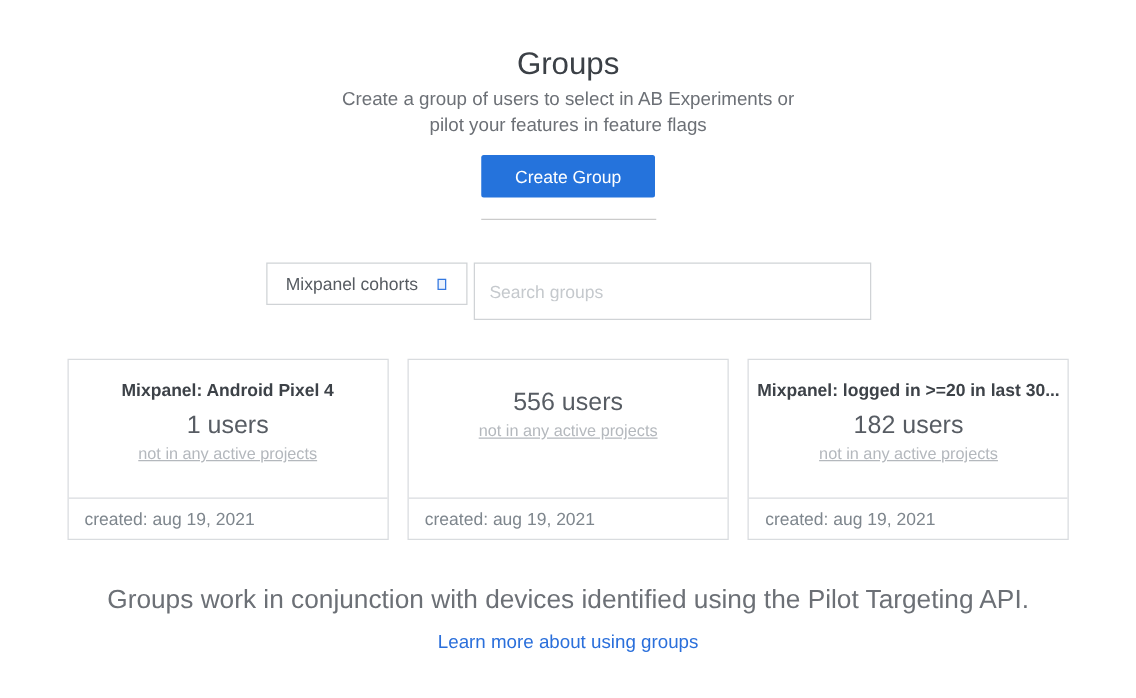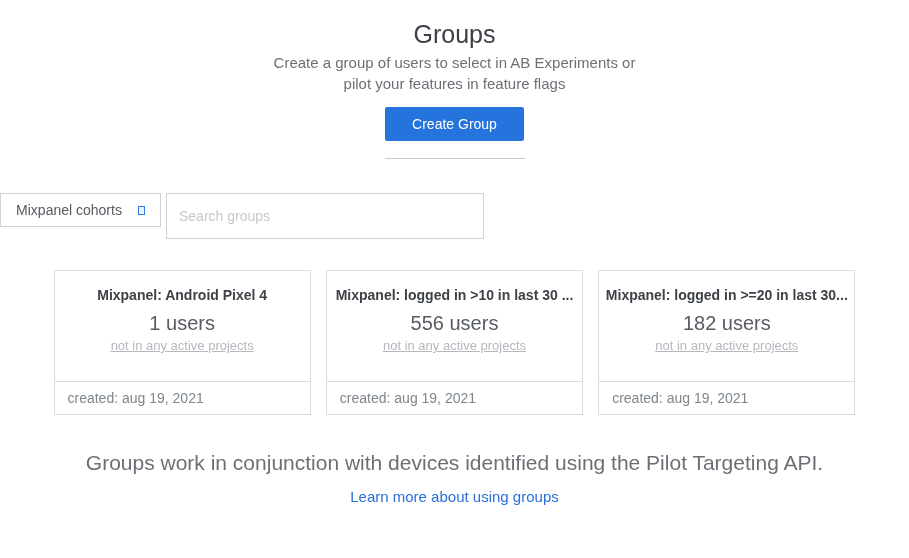--- a/index.html
+++ b/index.html
@@ -14,21 +14,21 @@
     --input-border:#d0d3d6;
     --placeholder-text:#c5c9cd;
   }
   *{margin:0;padding:0;box-sizing:border-box;}
   html,body{background:#fff;}
   body{
     width:909px;height:558px;overflow:hidden;
     font-family:"Liberation Sans", sans-serif;
     color:var(--body-text);
   }
-  .page{padding-top:20px;text-align:center;}
+  .page{padding-top:37px;text-align:center;}
 
   .page-title{
     font-size:25px;font-weight:400;line-height:28px;
     color:var(--title-text);
   }
   .subtitle{margin-top:4px;font-size:15px;line-height:21px;color:var(--body-text);}
   .subtitle span{display:block;text-align:center;}
 
   .create-btn{
     margin-top:13px;
@@ -38,21 +38,21 @@
     height:34px;padding:0 27px;border-radius:2px;
   }
 
   .divider{
     width:140px;margin:17px auto 0 auto;
     border:none;border-top:1px solid #cbcbcb;height:0;
   }
 
   .controls{
     margin-top:34px;
-    display:flex;justify-content:flex-start;align-items:stretch;gap:5px;
+    display:flex;justify-content:center;align-items:stretch;gap:5px;
   }
   .dropdown{
     position:relative;width:161px;height:34px;
     border:1px solid var(--input-border);background:#fff;
     display:flex;align-items:center;justify-content:center;gap:16px;
     font-size:14px;color:#565b61;cursor:pointer;
   }
   .dropdown .glyph-box{
     display:inline-block;width:7px;height:9px;
     border:1px solid #3478e0;background:#eaf2fd;
@@ -123,21 +123,20 @@
       <div class="card-body">
         <div class="card-title">Mixpanel: Android Pixel 4</div>
         <div class="card-users">1 users</div>
         <div class="card-status">not in any active projects</div>
       </div>
       <div class="card-footer">created: aug 19, 2021</div>
     </div>
 
     <div class="card">
       <div class="card-body">
-        <div class="card-title">Mixpanel: logged in &gt;10 in last 30 ...</div>
         <div class="card-users">556 users</div>
         <div class="card-status">not in any active projects</div>
       </div>
       <div class="card-footer">created: aug 19, 2021</div>
     </div>
 
     <div class="card">
       <div class="card-body">
         <div class="card-title">Mixpanel: logged in &gt;=20 in last 30...</div>
         <div class="card-users">182 users</div>

